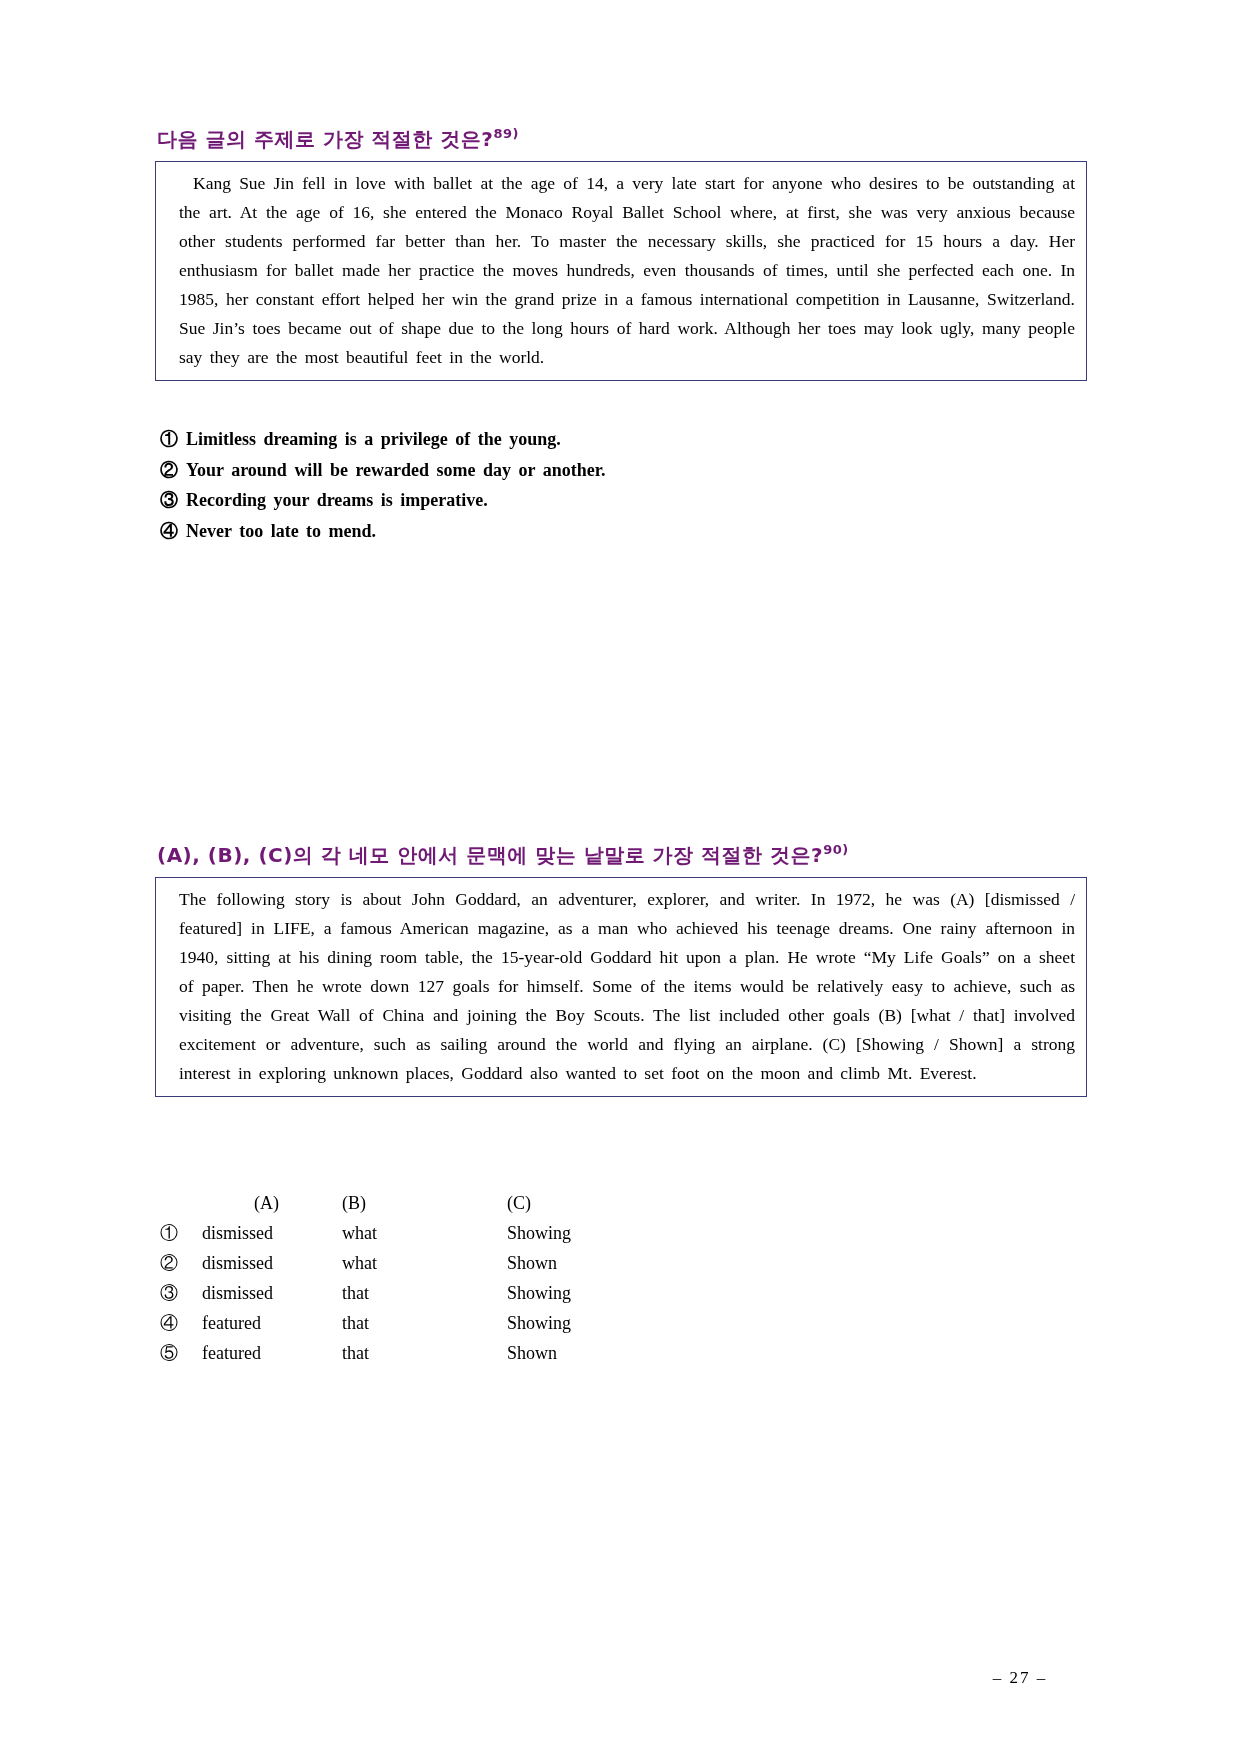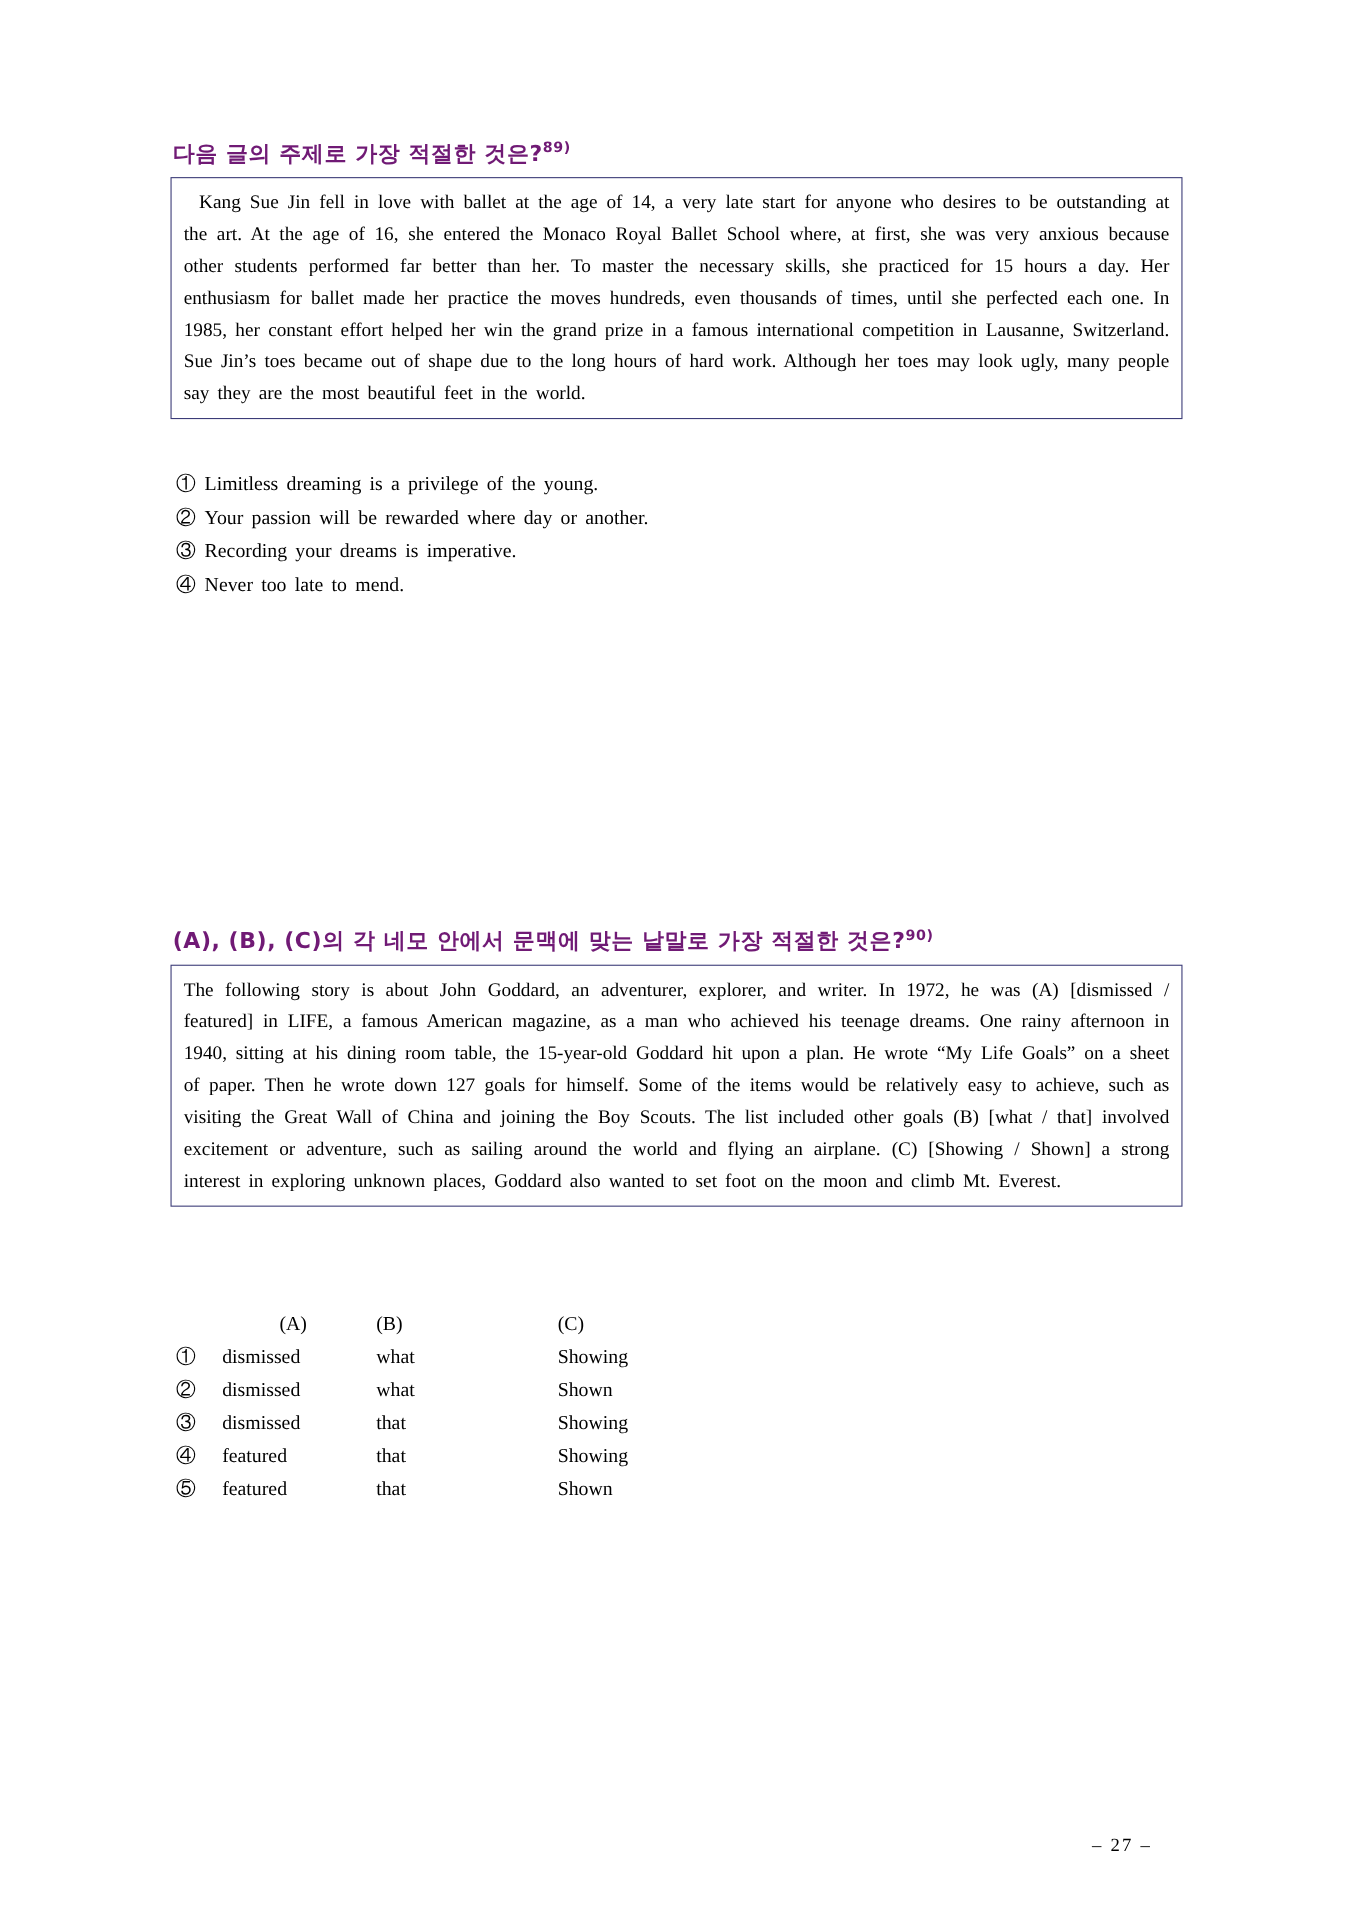--- a/index.html
+++ b/index.html
@@ -33,21 +33,21 @@
     font-size: 13px;
     vertical-align: super;
     line-height: 0;
   }
   
   .passage-box {
     position: absolute;
     left: 155px;
     width: 896px;
     border: 1px solid #3c3c78;
-    padding: 7px 11px 8px 11px;
+    padding: 7px 11px 8px 23px;
     font-size: 17.5px;
     line-height: 29px;
     text-align: justify;
     word-spacing: 3px;
     background: #ffffff;
   }
   .passage-box.indent-first { text-indent: 14px; }
   
   .choices {
     position: absolute;
@@ -96,26 +96,26 @@
 <div class="page">
 
   <div class="prompt-heading" style="top:126px;">
     <span>다음 글의 주제로 가장 적절한 것은?</span><sup>89)</sup>
   </div>
 
   <div class="passage-box indent-first" style="top:161px;">
     <span>Kang Sue Jin fell in love with ballet at the age of 14, a very late start for anyone who desires to be outstanding at the art. At the age of 16, she entered the Monaco Royal Ballet School where, at first, she was very anxious because other students performed far better than her. To master the necessary skills, she practiced for 15 hours a day. Her enthusiasm for ballet made her practice the moves hundreds, even thousands of times, until she perfected each one. In 1985, her constant effort helped her win the grand prize in a famous international competition in Lausanne, Switzerland. Sue Jin’s toes became out of shape due to the long hours of hard work. Although her toes may look ugly, many people say they are the most beautiful feet in the world.</span>
   </div>
 
-  <div class="choices" style="top:424px;">
+  <div class="choices" style="top:424px;font-weight:bold;">
     <div class="choice">
       <span class="marker">①</span><span>Limitless dreaming is a privilege of the young.</span>
     </div>
     <div class="choice">
-      <span class="marker">②</span><span>Your passion will be rewarded where day or another.</span>
+      <span class="marker">②</span><span>Your around will be rewarded some day or another.</span>
     </div>
     <div class="choice">
       <span class="marker">③</span><span>Recording your dreams is imperative.</span>
     </div>
     <div class="choice">
       <span class="marker">④</span><span>Never too late to mend.</span>
     </div>
   </div>
 
   <div class="prompt-heading" style="top:842px;">

